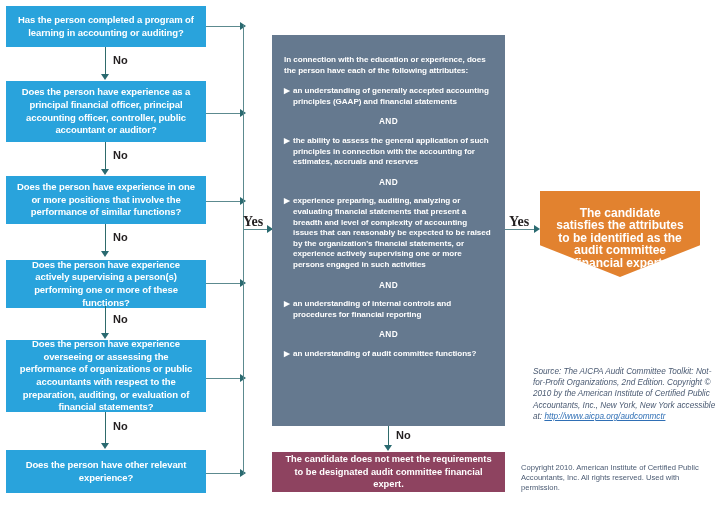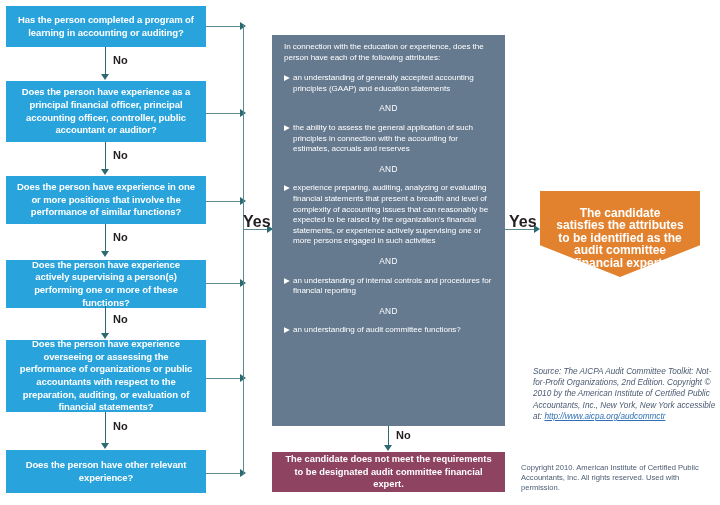--- a/index.html
+++ b/index.html
@@ -33,23 +33,24 @@
   .nolabel{
     position:absolute;
     color:#231f20;
     font-size:11px;
     font-weight:bold;
     line-height:11px;
   }
   .yeslabel{
     position:absolute;
     color:#231f20;
-    font-size:16px;
+    font-size:14px;
     font-weight:bold;
     line-height:10px;
+    font-family:Liberation Serif, serif;
   }
 
   
   .vline{position:absolute;width:1.4px;background:#2f6b6b;}
   .hline{position:absolute;height:1.4px;background:#5c8a8f;}
   .arrow-d{
     position:absolute;width:0;height:0;
     border-left:4.5px solid transparent;
     border-right:4.5px solid transparent;
     border-top:6px solid #2a6a70;
@@ -61,24 +62,24 @@
     border-left:6px solid #2a6a70;
   }
 
   
   #attrbox{
     position:absolute;
     left:272px;top:35px;width:233px;height:391px;
     background:#65798f;
     color:#ffffff;
     box-sizing:border-box;
-    padding:7px 12px 8px 12px;
+    padding:20px 12px 8px 12px;
     font-size:8.1px;
     line-height:10.6px;
-    font-weight:normal;
+    font-weight:bold;
     letter-spacing:-0.05px;
   }
   #attrbox .lead{margin:0 0 10px 0;}
   .bullet-row{
     display:flex;
     align-items:flex-start;
     margin:0 0 0 0;
   }
   .bullet-row .tri{
     flex:0 0 auto;
@@ -216,21 +217,21 @@
 
   <div class="hline" style="left:243px;top:229px;width:29px;"></div>
   <div class="arrow-r" style="left:267px;top:225px;"></div>
   <div class="yeslabel" style="left:243px;top:217px;">Yes</div>
 
   <div id="attrbox">
     <div class="lead">In connection with the education or experience, does the person have each of the following attributes:</div>
 
     <div class="bullet-row">
       <div class="tri">▶</div>
-      <div class="btxt">an understanding of generally accepted accounting principles (GAAP) and education statements</div>
+      <div class="btxt">an understanding of generally accepted accounting principles (GAAP) and financial statements</div>
     </div>
     <div class="androw">AND</div>
 
     <div class="bullet-row">
       <div class="tri">▶</div>
       <div class="btxt">the ability to assess the general application of such principles in connection with the accounting for estimates, accruals and reserves</div>
     </div>
     <div class="androw">AND</div>
 
     <div class="bullet-row">

